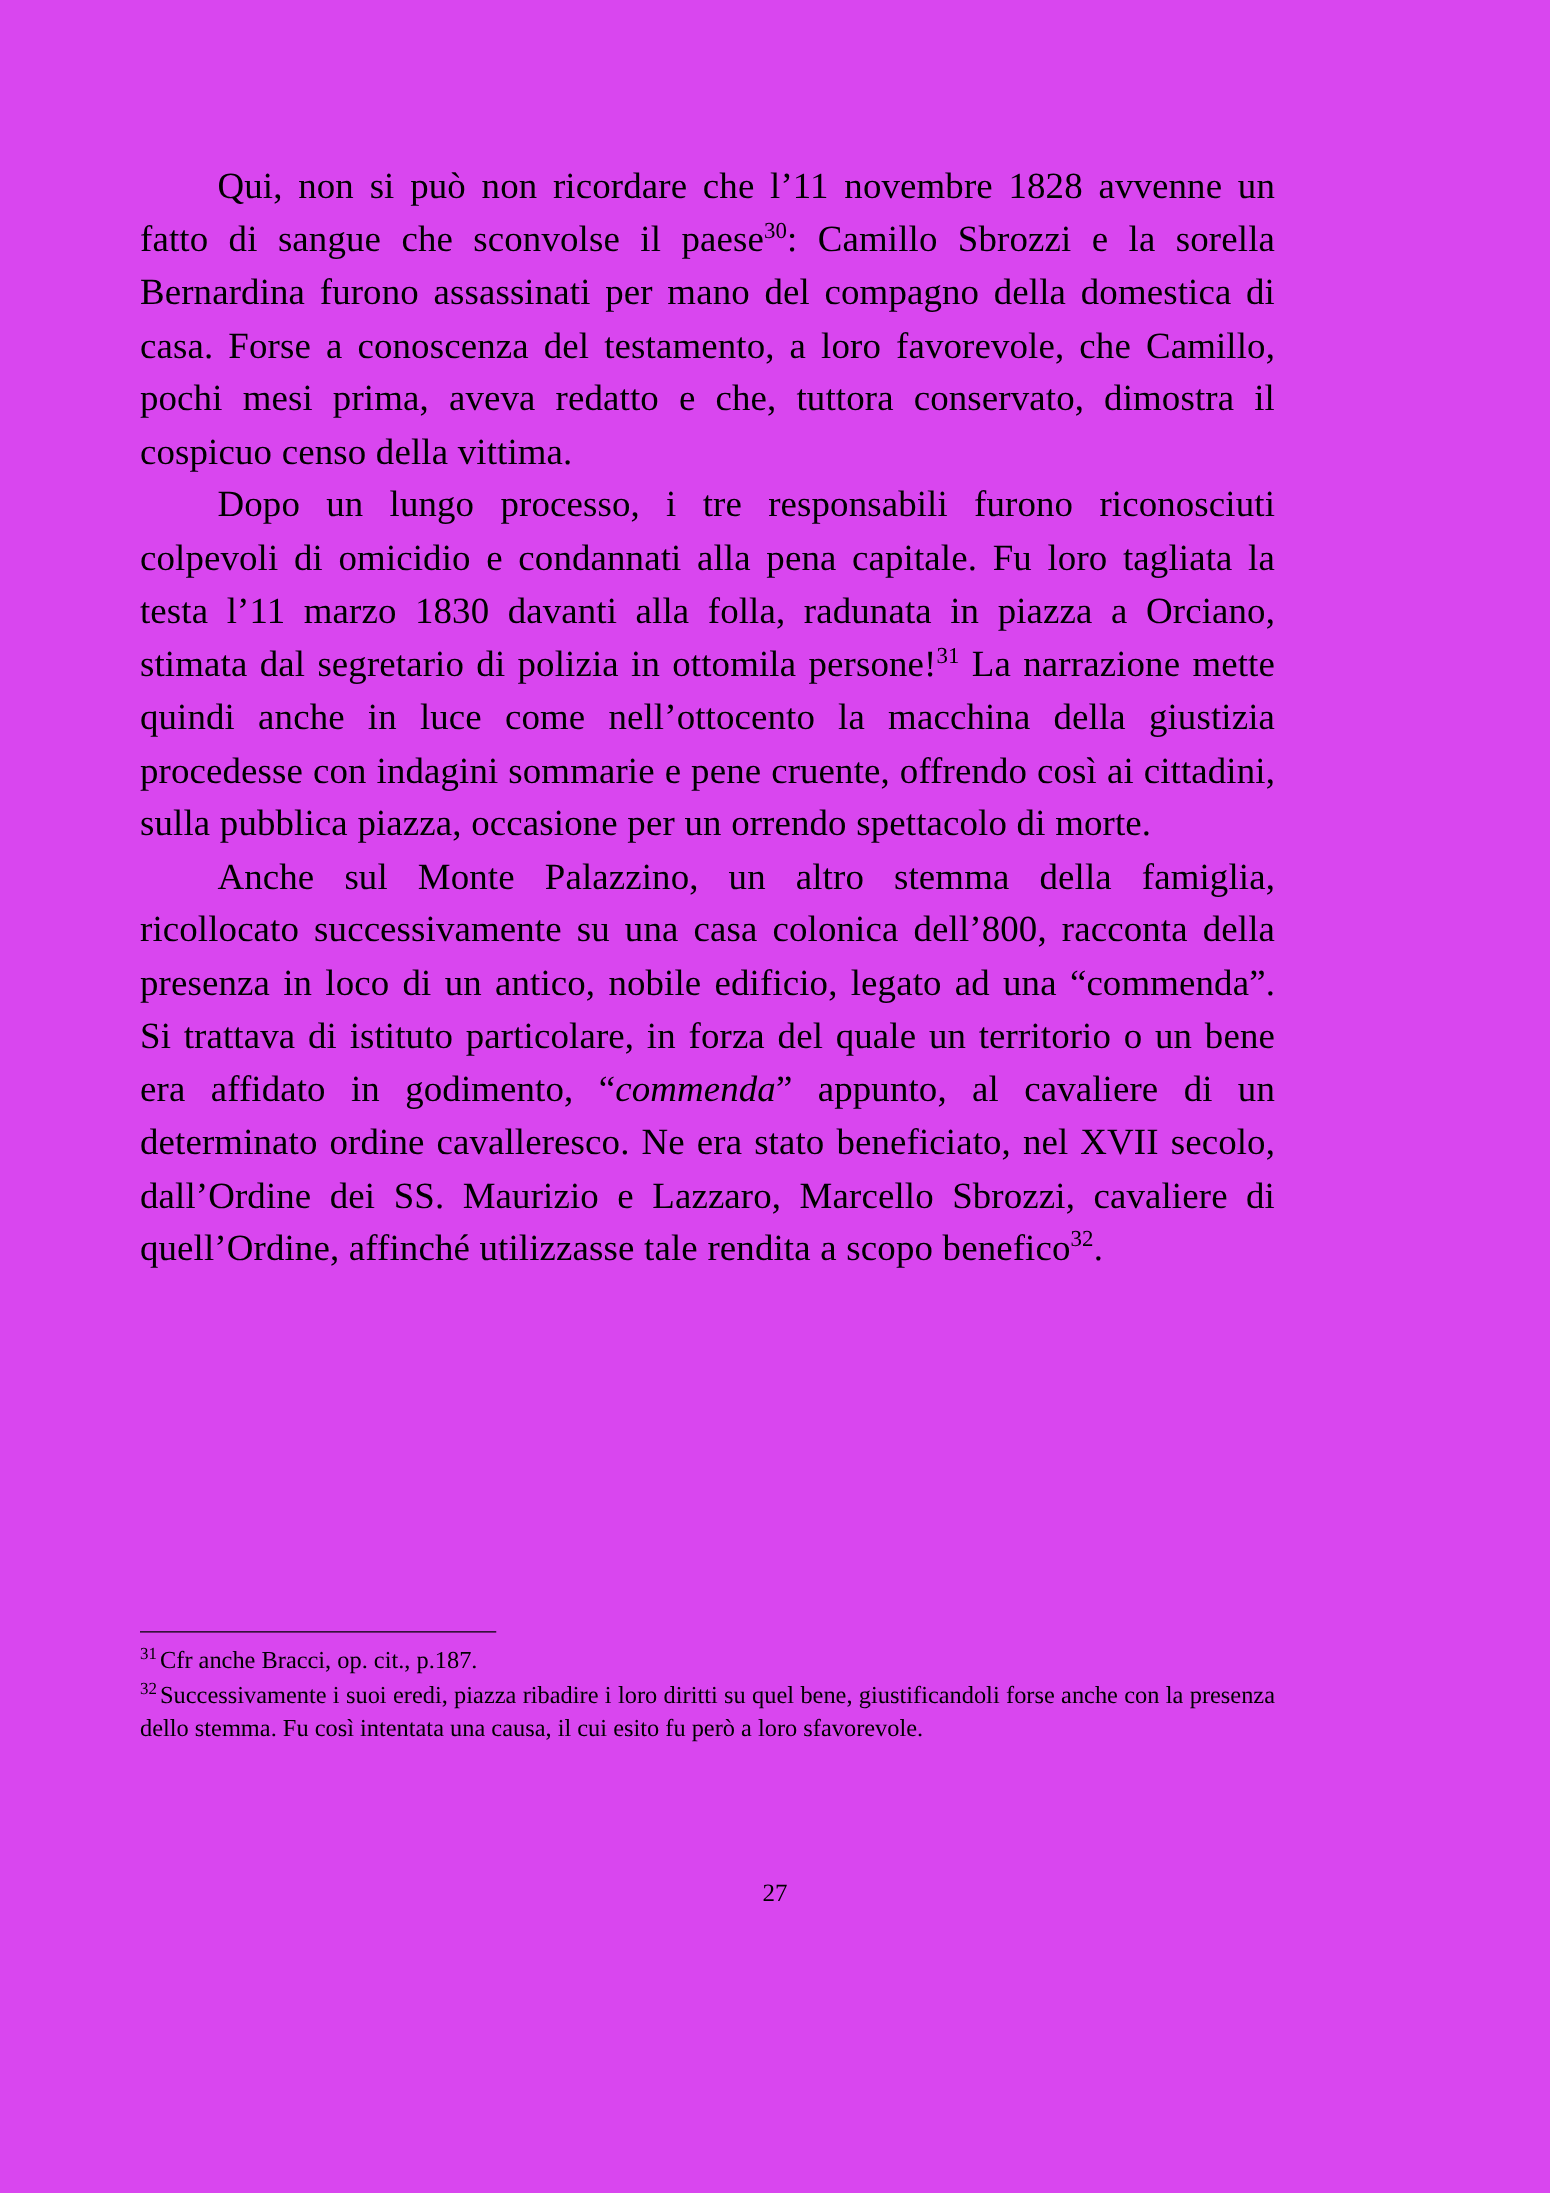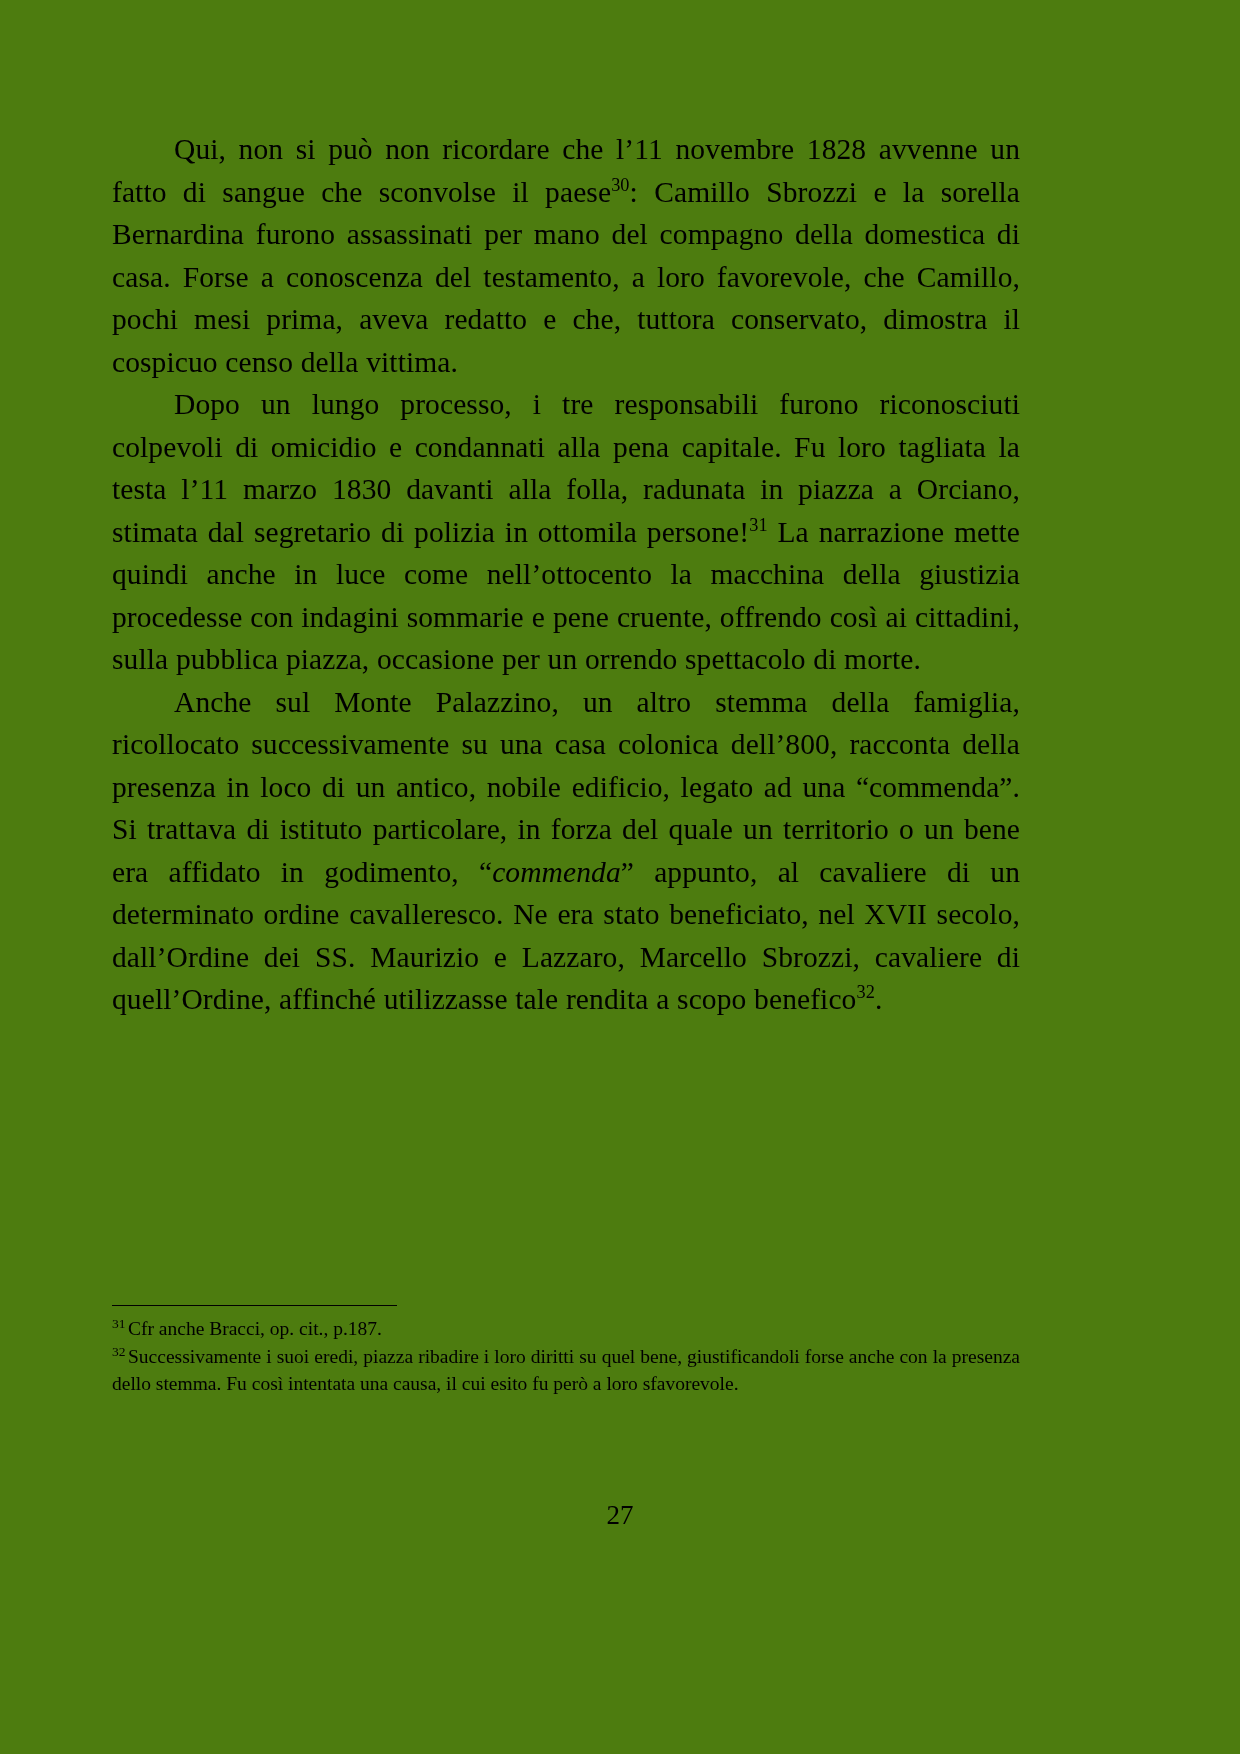--- a/index.html
+++ b/index.html
@@ -10,21 +10,21 @@
   }
   body {
     font-family: "Liberation Serif", "DejaVu Serif", serif;
     color: #000000;
   }
   .page {
     position: relative;
     width: 1240px;
     height: 1754px;
     margin: 0 auto;
-    background: #4d7c0f;
+    background: #d946ef;
     box-sizing: border-box;
     overflow: hidden;
   }
   .content {
     position: absolute;
     left: 112px;
     top: 128px;
     width: 908px;
   }
   p.body-par {
@@ -77,21 +77,21 @@
   .fn em {
     font-style: italic;
   }
 
   .page-number {
     position: absolute;
     left: 0;
     right: 0;
     top: 1500px;
     text-align: center;
-    font-size: 27px;
+    font-size: 20px;
     line-height: 30px;
   }
 </style>
 </head>
 <body>
 
 <div class="page">
 
   <div class="content">
 

